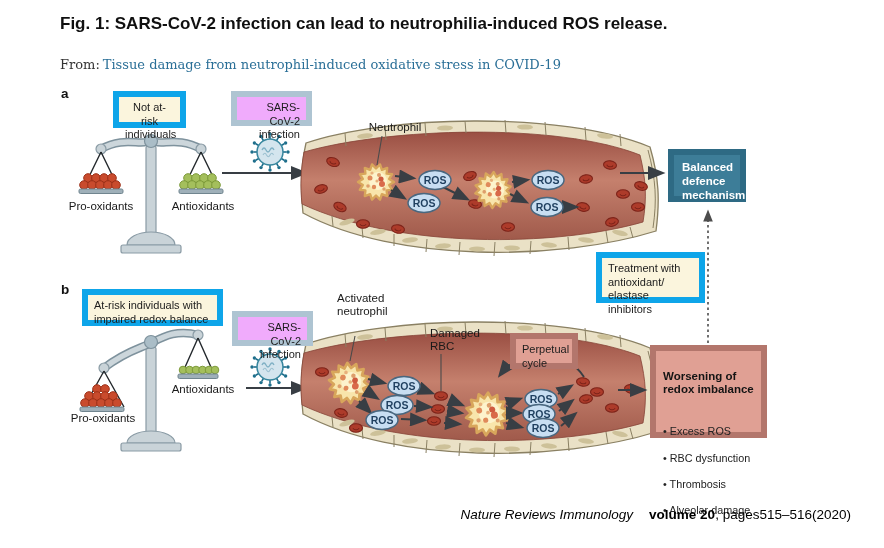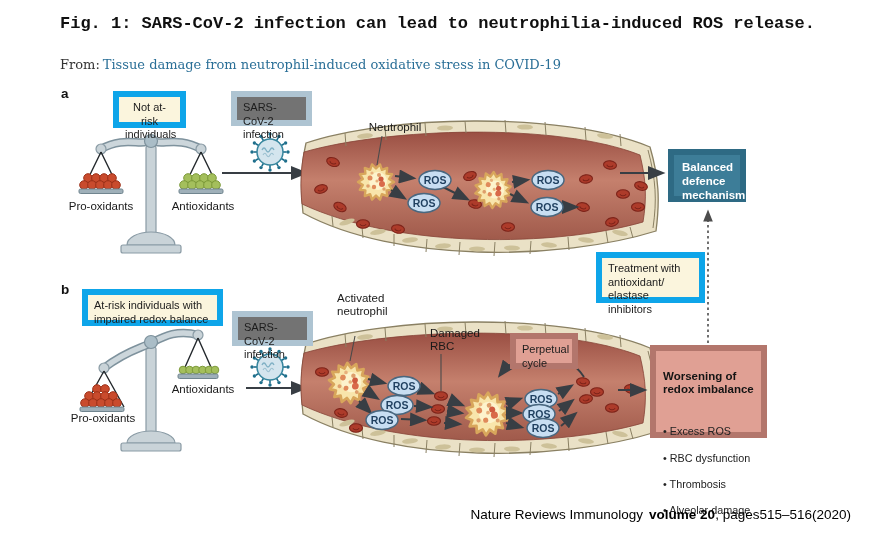--- a/index.html
+++ b/index.html
@@ -1,38 +1,38 @@
 <!DOCTYPE html>
 <html><head>
 <meta charset="utf-8">
 <style>
   html,body{margin:0;padding:0;background:#fff;}
   .page{position:relative;width:884px;height:548px;background:#fff;overflow:hidden;
         font-family:"Liberation Sans",sans-serif;}
   .title{position:absolute;left:60px;top:14px;width:760px;
-         font-family:Liberation Mono, monospace;font-weight:700;font-size:17px;color:#101010;}
+         font-family:Liberation Sans, sans-serif;font-weight:700;font-size:17px;color:#101010;}
   .fromline{position:absolute;left:60px;top:57px;font-family:"DejaVu Serif",serif;
             font-size:13px;color:#333;}
   .srclink{color:#2a6f97;text-decoration:none;margin-left:3px;cursor:pointer;}
   .artwork{position:absolute;left:0;top:0;}
   .plabel{position:absolute;font-weight:bold;font-size:13.5px;color:#111;}
   .lbl{position:absolute;font-size:11.5px;color:#191919;line-height:13px;white-space:pre-line;}
   .ctr{text-align:center;}
   .box{position:absolute;box-sizing:border-box;border:6px solid #0ea5e9;background:#fbf5dd;
        font-size:11px;line-height:13.5px;color:#1c1c1c;white-space:pre-line;padding:4px 6px;}
-  .blue{background:#737373;border-color:#aec4d2;}
+  .blue{background:#f0abfc;border-color:#aec4d2;text-align:right;}
   .teal{background:#3d7d98;border-color:#2e6a84;color:#fff;font-weight:bold;
         font-size:11.5px;line-height:14px;padding:5px 6px 21px 8px;}
   .salmon{background:#e0a094;border-color:#b3766c;}
   .worsening{padding:5px 7px;}
   .wtitle{font-weight:bold;font-size:11.5px;line-height:13.5px;white-space:pre-line;color:#141414;}
   .wlist{margin:2px 0 0;padding:0;list-style:none;font-size:10.8px;line-height:13.2px;color:#222;}
   .wlist li::before{content:"• ";}
   .footer{position:absolute;top:507px;right:33px;font-size:13.5px;color:#000;white-space:nowrap;}
-  .footer .it{margin-right:6px;}
+  .footer .it{font-style:italic;margin-right:16px;}
   .footer .bd{font-weight:bold;}
   
   .wall{fill:#eae1c6;stroke:#8a8063;stroke-width:1.3;}
   .wallline{fill:none;stroke:#8a8063;stroke-width:1;}
   .nuc{fill:#cdc199;stroke:none;}
   .arr{fill:none;stroke:#383e44;stroke-width:2;marker-end:url(#ah);}
   .ptr{fill:none;stroke:#4a4a4a;stroke-width:1.1;}
   .dash{fill:none;stroke:#4d4d4d;stroke-width:1.6;stroke-dasharray:2.5 3;marker-end:url(#ahd);}
   .rostxt{font-family:"Liberation Sans",sans-serif;font-weight:bold;font-size:10.5px;
           fill:#1f3f5f;text-anchor:middle;}

